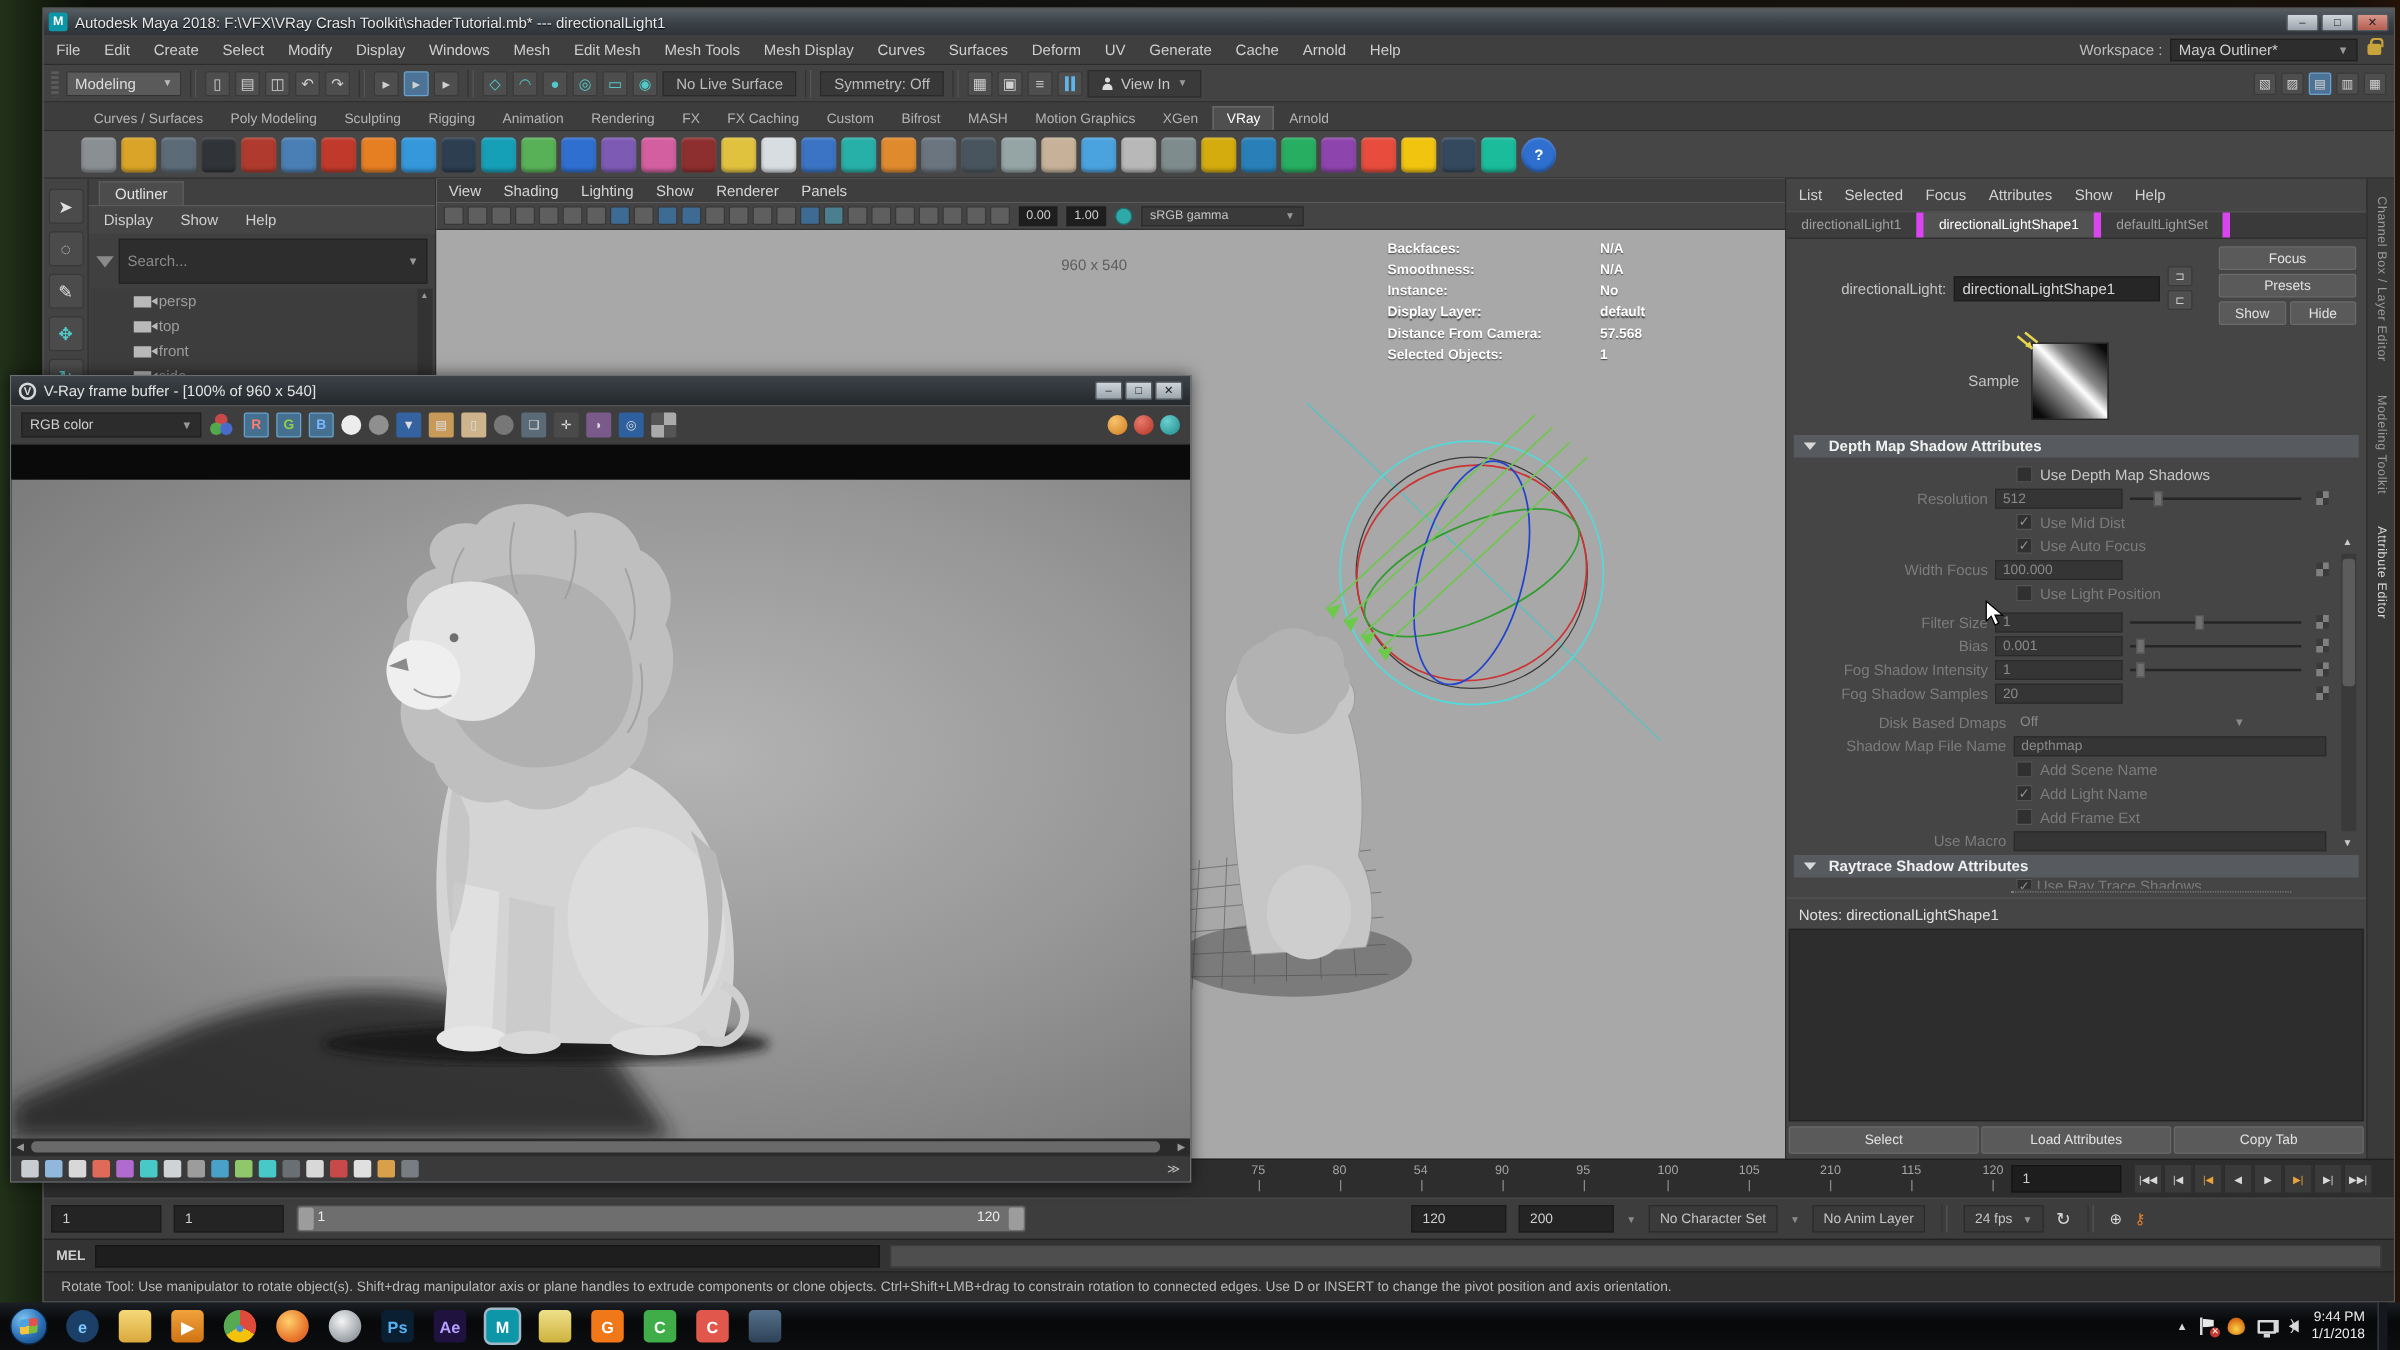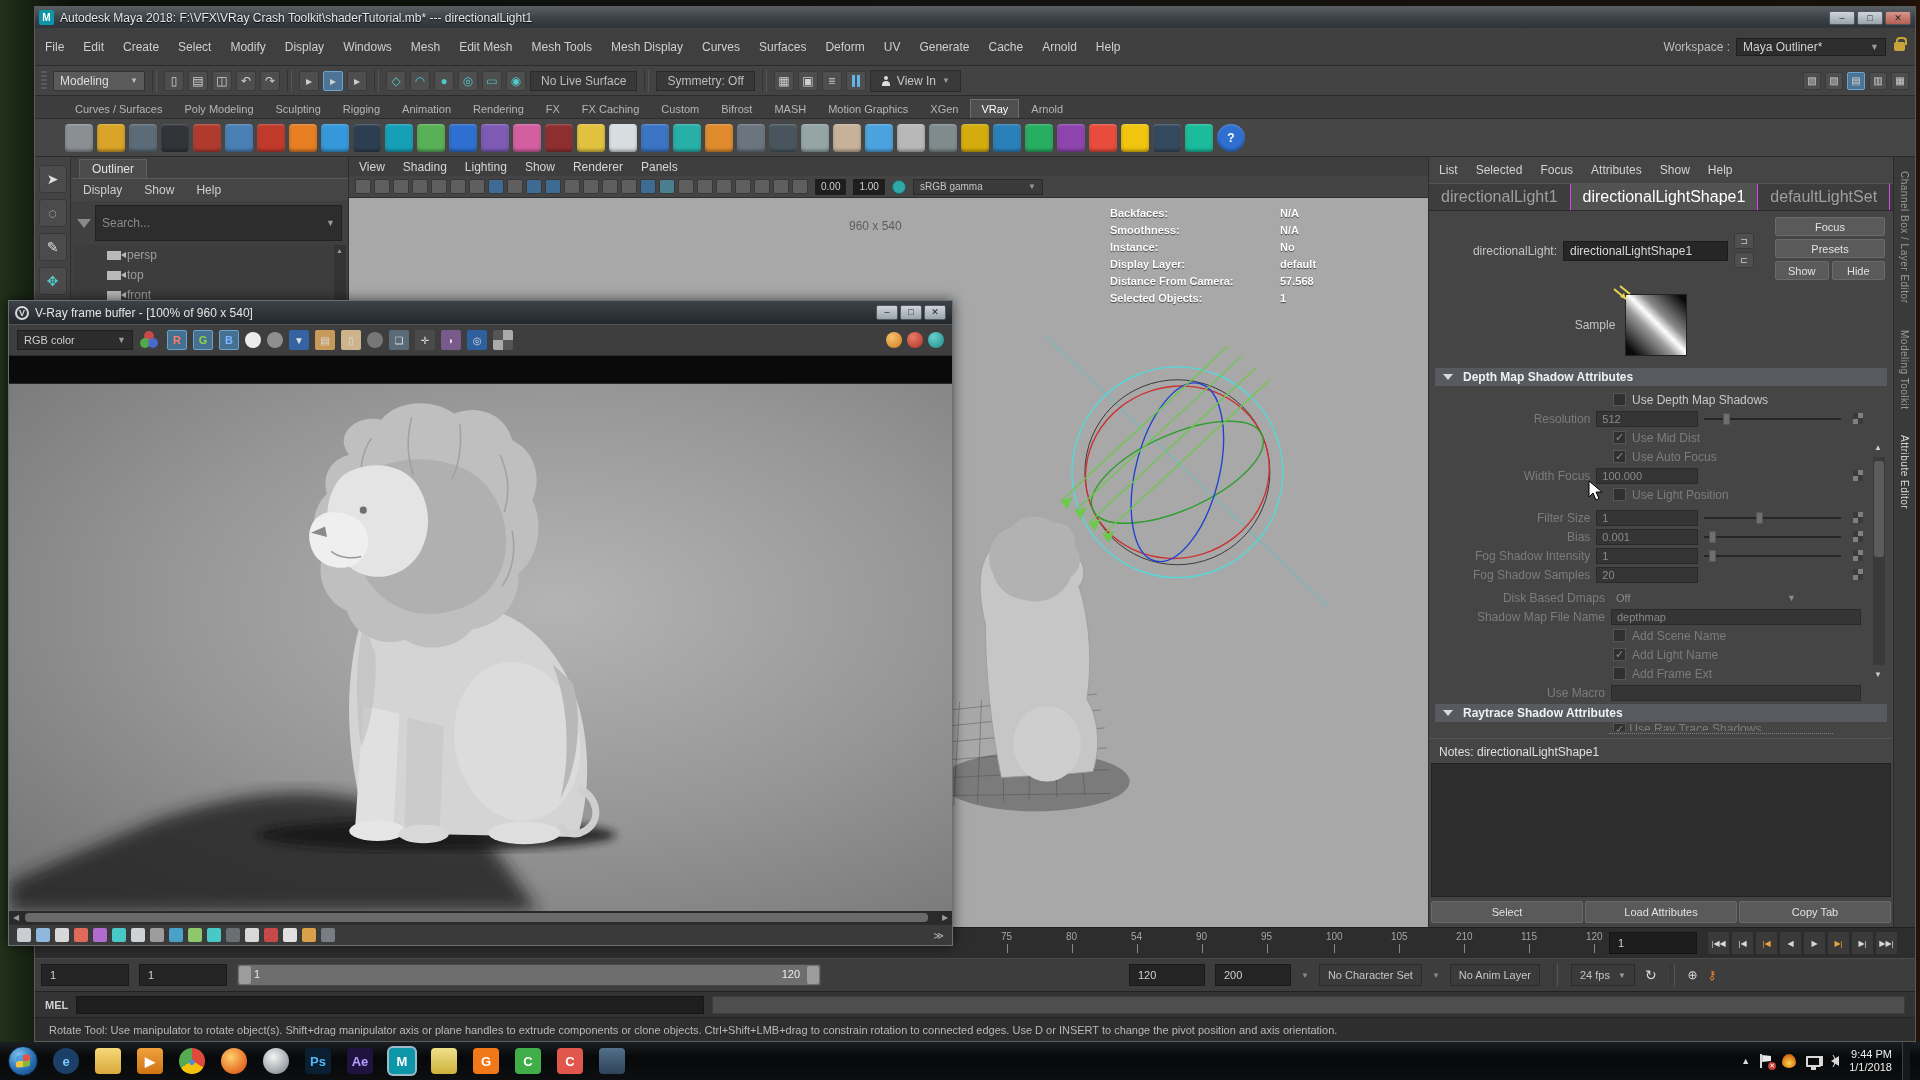--- a/index.html
+++ b/index.html
@@ -11,21 +11,21 @@
 
   
   .maya{position:absolute;left:34px;top:6px;right:4px;bottom:38px;background:#434343;border:1px solid #5a5a5a;display:flex;flex-direction:column;color:#c8c8c8;font-size:12px;}
   .titlebar{height:21px;background:linear-gradient(180deg,#565d63,#3a4147 55%,#2e3439);display:flex;align-items:center;padding:0 4px;color:#e8e8e8;}
   .app-icon{width:15px;height:15px;background:#0c96a8;color:#fff;font-weight:bold;font-size:10px;display:flex;align-items:center;justify-content:center;border-radius:2px;margin-right:6px;}
   .titlebar .title{font-size:12px;text-shadow:0 1px 1px #000;white-space:nowrap;overflow:hidden;}
   .winbtns{margin-left:auto;display:flex;gap:2px;}
   .winbtn{width:26px;height:14px;background:linear-gradient(180deg,#cfd6dc,#9aa4ac);border:1px solid #53595e;border-radius:2px;color:#222;font-size:9px;line-height:12px;text-align:center;}
   .winbtn.close{background:linear-gradient(180deg,#d9958a,#b45f51);}
 
-  .menubar{height:38px;background:#3f3f3f;border-bottom:1px solid #2c2c2c;display:flex;align-items:center;padding:0 10px;}
+  .menubar{height:24px;background:#3f3f3f;border-bottom:1px solid #2c2c2c;display:flex;align-items:center;padding:0 10px;}
   .menus{display:flex;gap:19px;white-space:nowrap;}
   .menu-item{color:#cfcfcf;font-size:12px;cursor:default;}
   .workspace{margin-left:auto;display:flex;align-items:center;gap:6px;}
   .ws-label{color:#bdbdbd;}
   .ws-box{width:150px;height:18px;background:#2d2d2d;border:1px solid #1f1f1f;display:flex;align-items:center;padding:0 6px;color:#cfcfcf;}
   .ws-box .arrow{margin-left:auto;color:#9a9a9a;font-size:9px;}
   .lock{width:11px;height:9px;background:#c9a43a;border-radius:2px;position:relative;margin-left:2px;}
   .lock::before{content:"";position:absolute;left:2px;top:-5px;width:7px;height:6px;border:2px solid #c9a43a;border-bottom:none;border-radius:4px 4px 0 0;}
 
   .statusline{height:30px;background:#434343;border-bottom:1px solid #2c2c2c;display:flex;align-items:center;padding:0 6px;gap:4px;}
@@ -83,21 +83,21 @@
   .vp-scene{position:absolute;inset:0;z-index:1;}
   .res-label{position:absolute;z-index:2;left:500px;top:62px;color:#5d5d5d;font-size:12px;}
   .hud{position:absolute;z-index:2;right:78px;top:50px;width:240px;}
   .hud-row{display:flex;justify-content:space-between;margin-bottom:5px;font-size:11px;font-weight:bold;color:#fff;text-shadow:0 1px 1px rgba(0,0,0,.6);}
   .hud-row .v{width:70px;}
 
   
   .ae{width:465px;background:#454545;border-left:1px solid #2e2e2e;display:flex;flex-direction:column;position:relative;font-size:12px;}
   .ae-menu{display:flex;gap:18px;padding:6px 10px;color:#d2d2d2;}
   .ae-tabs{display:flex;background:#3a3a3a;border-top:1px solid #555;border-bottom:1px solid #2c2c2c;}
-  .ae-tab{padding:4px 12px;color:#9f9f9f;background:#3d3d3d;border-right:1px solid #d946ef;font-size:16px;white-space:nowrap;}
+  .ae-tab{padding:4px 12px;color:#9f9f9f;background:#3d3d3d;border-right:6px solid #d946ef;font-size:11px;white-space:nowrap;}
   .ae-tab.active{background:#525252;color:#fff;}
   .ae-head{display:flex;padding:6px 8px 2px;gap:6px;}
   .ae-head-left{flex:1;}
   .node-row{display:flex;align-items:center;gap:6px;margin-top:16px;}
   .node-label{width:120px;text-align:right;color:#c4c4c4;}
   .node-field{width:165px;height:20px;background:#262626;border:1px solid #1c1c1c;color:#d8d8d8;display:flex;align-items:center;padding:0 6px;}
   .mini-btn{width:20px;height:16px;background:#4f4f4f;border:1px solid #3a3a3a;border-radius:2px;color:#ccc;font-size:9px;display:flex;align-items:center;justify-content:center;}
   .ae-btn-col{display:flex;flex-direction:column;gap:3px;width:110px;}
   .ae-btn{height:19px;background:#5a5a5a;border:1px solid #6a6a6a;border-radius:2px;color:#e2e2e2;font-size:11px;display:flex;align-items:center;justify-content:center;}
   .ae-btn-row{display:flex;gap:3px;}
@@ -161,21 +161,21 @@
   .mel-label{color:#d0d0d0;font-size:11px;font-weight:bold;}
   .mel-input{width:628px;height:18px;background:#1e1e1e;border:1px solid #161616;color:#ddd;font-size:11px;padding:0 6px;font-family:"Liberation Mono",monospace;}
   .mel-out{flex:1;height:18px;background:#4e4e4e;border:1px solid #3c3c3c;}
   .helprow{height:24px;background:#2e2e2e;border-top:1px solid #222;display:flex;align-items:center;padding:0 14px;color:#b9b9b9;font-size:11px;white-space:nowrap;overflow:hidden;}
 
   
   .vfb{position:absolute;left:8px;top:300px;width:945px;height:646px;background:#3c3c3c;border:1px solid #6a6f74;box-shadow:0 0 12px rgba(0,0,0,.6);display:flex;flex-direction:column;z-index:5;}
   .vfb-title{height:23px;background:linear-gradient(180deg,#3c4248,#24282c);display:flex;align-items:center;gap:6px;padding:0 6px;color:#e4e4e4;font-size:12px;}
   .vfb-logo{width:14px;height:14px;border-radius:50%;border:2px solid #d8d8d8;color:#d8d8d8;font-size:9px;font-weight:bold;display:flex;align-items:center;justify-content:center;}
   .vfb-toolbar{height:32px;background:#3e3e3e;border-top:1px solid #555;border-bottom:1px solid #2a2a2a;display:flex;align-items:center;gap:6px;padding:0 8px;}
-  .chan-sel{width:116px;height:20px;background:#2c2c2c;border:1px solid #202020;color:#cfcfcf;font-size:11px;display:flex;align-items:center;padding:0 6px;}
+  .chan-sel{width:144px;height:20px;background:#2c2c2c;border:1px solid #202020;color:#cfcfcf;font-size:11px;display:flex;align-items:center;padding:0 6px;}
   .chan-sel .arrow{margin-left:auto;font-size:9px;color:#999;}
   .venn{position:relative;width:22px;height:20px;}
   .venn i{position:absolute;width:10px;height:10px;border-radius:50%;opacity:.9;}
   .venn i:nth-child(1){background:#d84a4a;left:5px;top:1px;}
   .venn i:nth-child(2){background:#53b54a;left:1px;top:8px;}
   .venn i:nth-child(3){background:#4a6fd8;left:9px;top:8px;}
   .chbtn{width:20px;height:20px;background:#46708f;border:1px solid #69a4cf;border-radius:2px;font-size:11px;font-weight:bold;display:flex;align-items:center;justify-content:center;}
   .circ{width:16px;height:16px;border-radius:50%;}
   .vfb-ico{width:20px;height:20px;border-radius:2px;display:flex;align-items:center;justify-content:center;font-size:10px;color:#ddd;}
   .vfb-img{flex:1;position:relative;background:#0b0b0b;}

